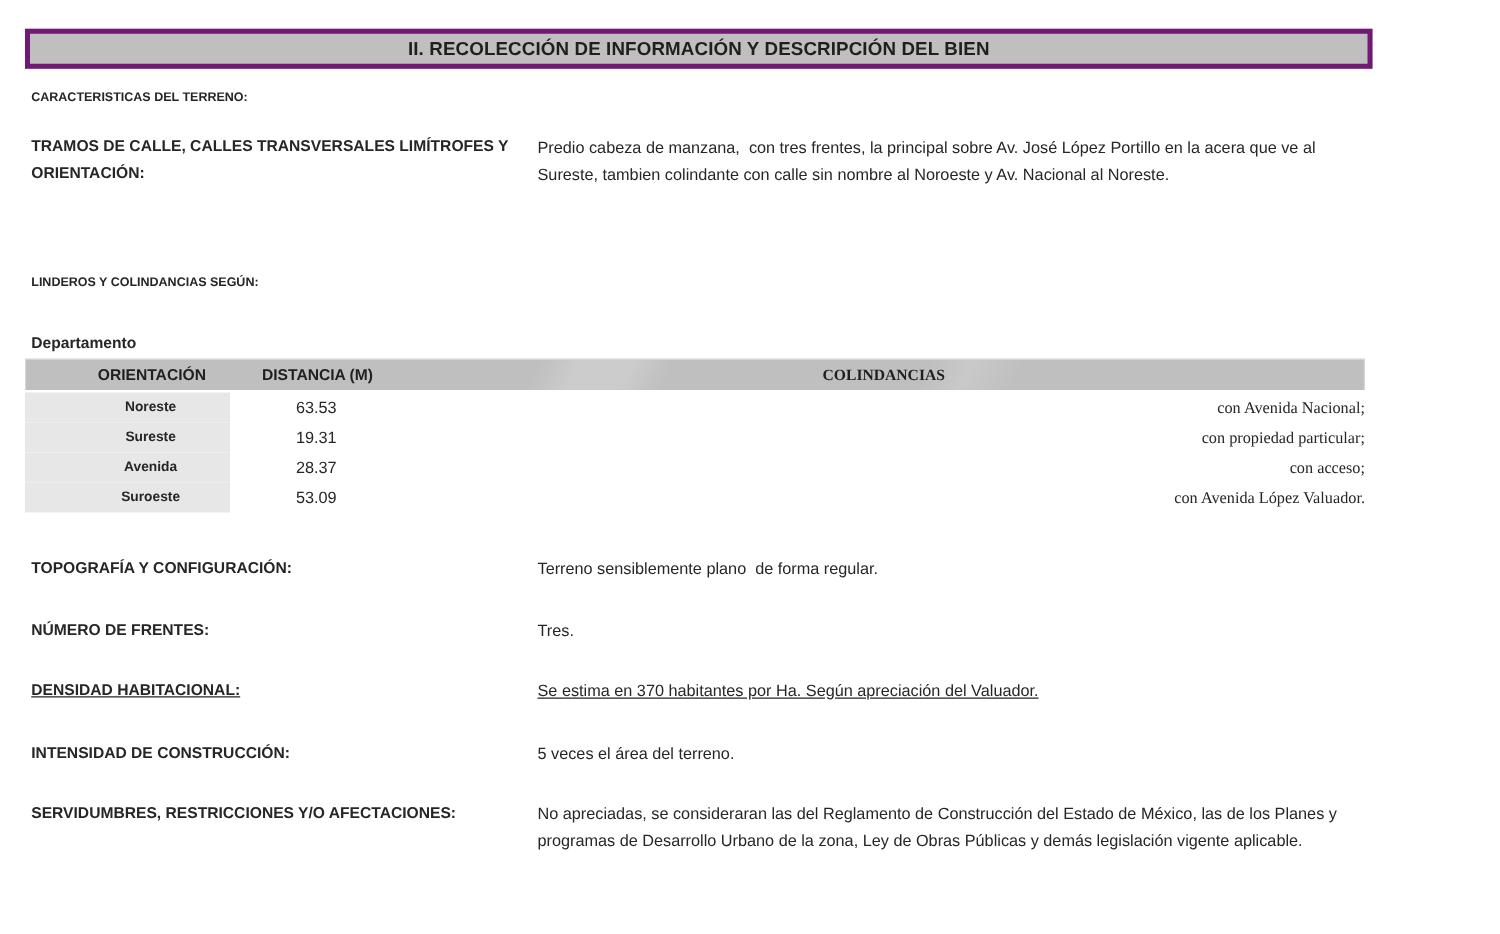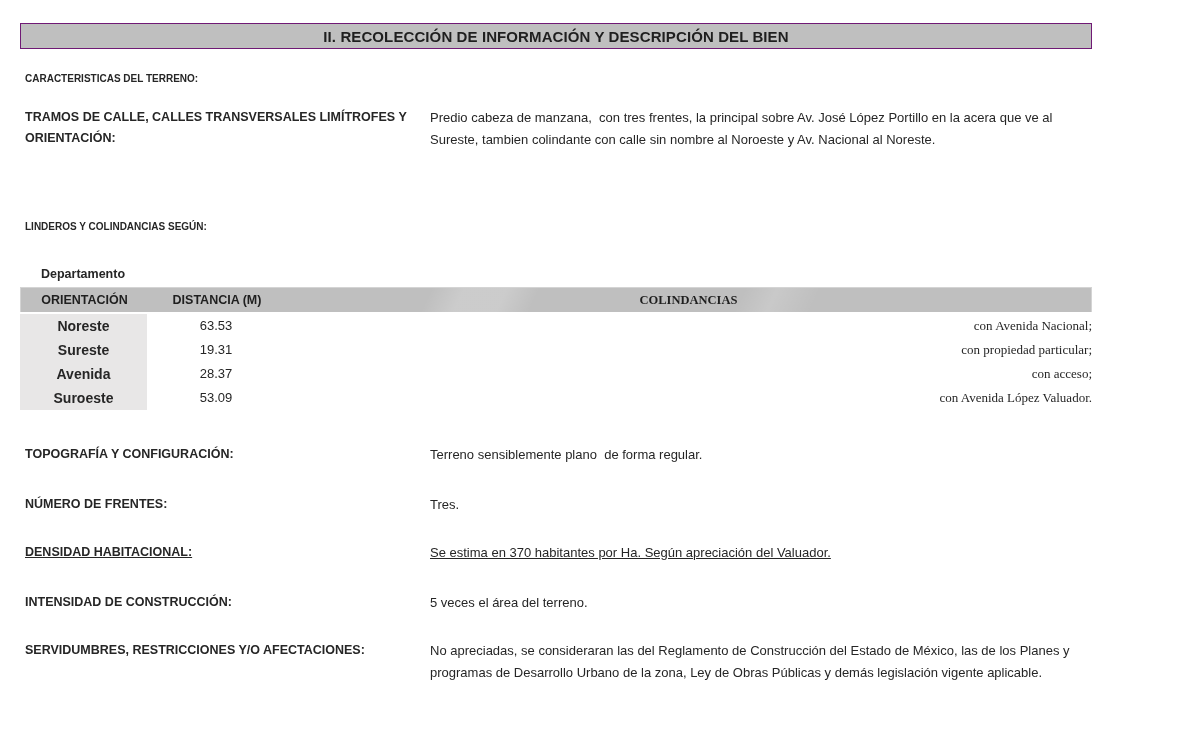--- a/index.html
+++ b/index.html
@@ -9,35 +9,35 @@
     background:#ffffff;
     font-family:"Liberation Sans", sans-serif;
     color:#262626;
     overflow:hidden;
   }
 
   
   .title-bar{
     position:absolute;left:20px;top:23px;width:1070px;height:24px;
     background:#bfbfbf;
-    border:1px solid #701a75;
+    border:4px solid #701a75;
     display:flex;align-items:center;justify-content:center;
   }
   .title-bar .title-text{
     font-size:15px;font-weight:bold;color:#1f1f1f;letter-spacing:.1px;
   }
 
   
   .heading{
     position:absolute;left:25px;
     font-size:10px;font-weight:bold;color:#262626;line-height:16px;
   }
   #caracteristicas{top:71px;}
   #linderos-heading{top:219px;}
-  #departamento{top:266px;font-size:12.5px;margin-left:16px;}
+  #departamento{top:266px;font-size:12.5px;}
 
   
   .f-label{
     position:absolute;left:25px;width:385px;
     font-size:12.5px;font-weight:bold;line-height:21px;color:#262626;
   }
   .f-value{
     position:absolute;left:430px;width:672px;
     font-size:13px;line-height:22px;color:#262626;
     white-space:pre-wrap;
@@ -54,30 +54,30 @@
   .thead{
     display:flex;height:25px;align-items:center;
     background:#bfbfbf;
     background-image:
       linear-gradient(115deg, rgba(255,255,255,0) 38%, rgba(255,255,255,.20) 41%, rgba(255,255,255,.20) 45%, rgba(255,255,255,0) 48%),
       linear-gradient(115deg, rgba(255,255,255,0) 67%, rgba(255,255,255,.16) 70%, rgba(255,255,255,0) 74%);
     border:1px solid #d4d4d4;border-bottom:none;
     box-sizing:border-box;
   }
   .th{font-size:12.5px;font-weight:bold;color:#1f1f1f;}
-  .col1{width:127px;text-align:center;flex:0 0 auto;}
+  .col1{width:127px;text-align:center;flex:0 0 auto;padding-left:37px;}
   .col2{width:138px;text-align:center;flex:0 0 auto;}
   .col3{flex:1 1 auto;font-family:Liberation Serif, serif;}
   .thead .col3{text-align:center;}
   .tbody{margin-top:2px;}
   .tr{display:flex;height:24px;align-items:center;}
   .td{font-size:13px;color:#262626;line-height:24px;}
   .tr .col1{
     background:#e8e7e7;height:24px;
-    font-size:14px;font-weight:bold;
+    font-size:11px;font-weight:bold;
   }
   .tr .col3{text-align:right;padding-left:2px;}
 </style>
 </head>
 <body>
 
 <div id="page">
 
   <div class="title-bar">
     <span class="title-text">II. RECOLECCIÓN DE INFORMACIÓN Y DESCRIPCIÓN DEL BIEN</span>

